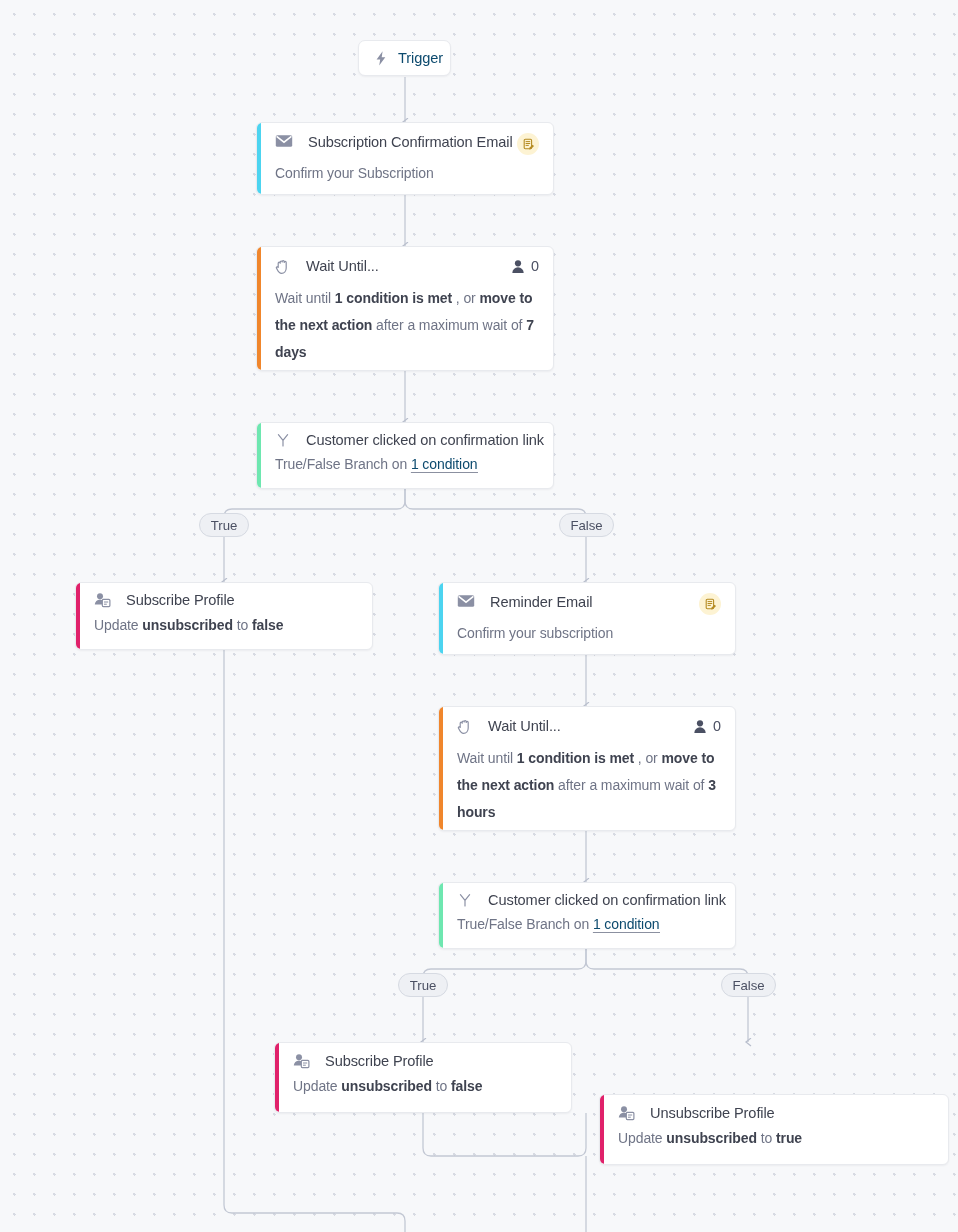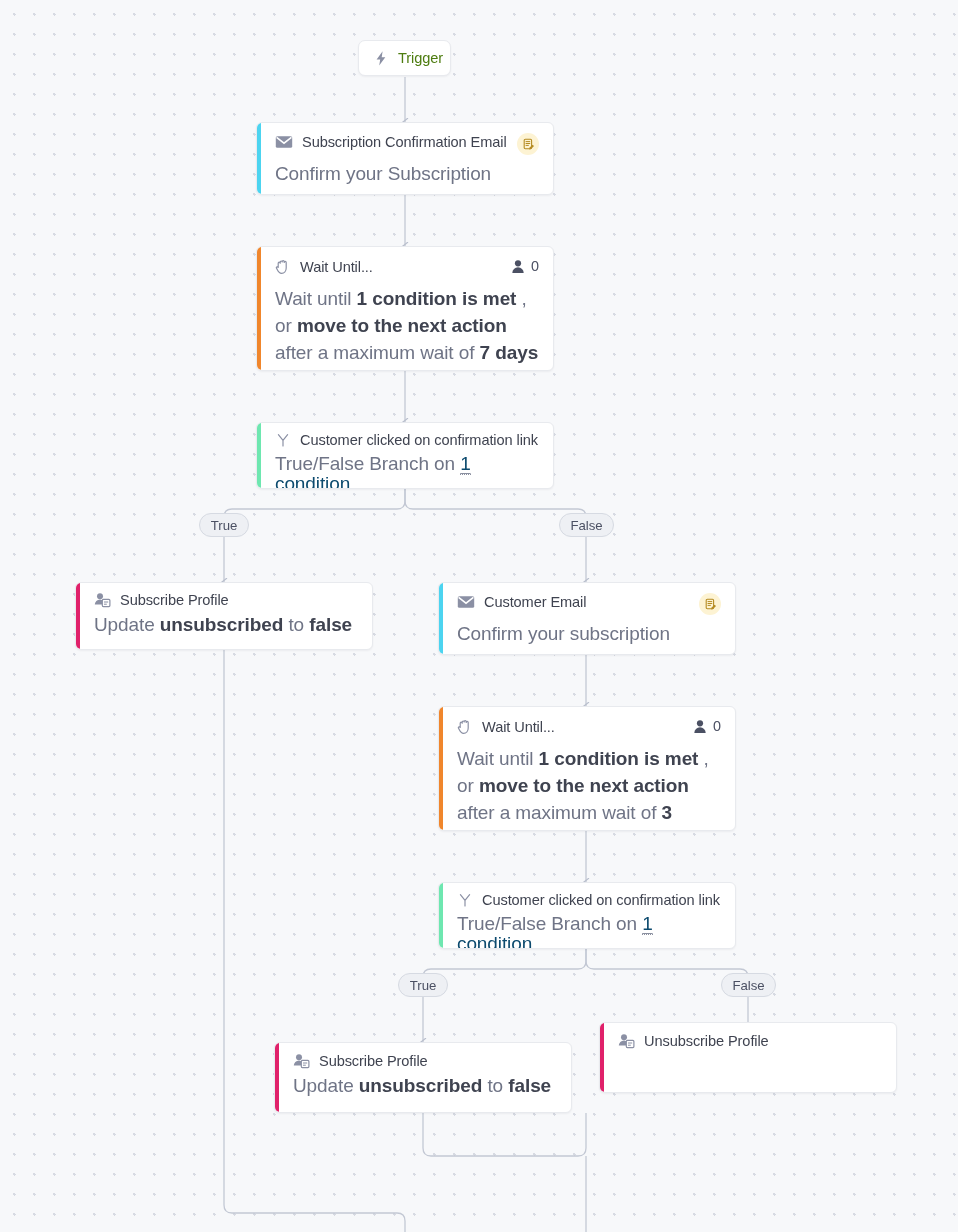--- a/index.html
+++ b/index.html
@@ -47,33 +47,33 @@
     left: 0;
     top: 0;
     bottom: 0;
     width: 4px;
   }
   .node-inner {
     padding: 11px 14px 12px 18px;
   }
   .node-head {
     display: flex;
-    align-items: center;
-    gap: 9px;
+    align-items: flex-start;
+    gap: 15px;
     position: relative;
   }
   .node-title {
     font-size: 14.6px;
     color: #3f4350;
     letter-spacing: -0.1px;
     white-space: nowrap;
   }
   .node-sub {
     margin-top: 10px;
-    font-size: 19px;
+    font-size: 14px;
     color: #6f7486;
     line-height: 27px;
     letter-spacing: -0.1px;
   }
   .node-sub b {
     color: #3f4350;
     font-weight: bold;
   }
   .dotted-link {
     color: #0c4a6e;
@@ -122,21 +122,21 @@
   }
   #node-trigger .trig-inner {
     height: 100%;
     display: flex;
     align-items: center;
     gap: 9px;
     padding-left: 14px;
   }
   #node-trigger .node-title {
     font-size: 14.6px;
-    color: #4d7c0f;
+    color: #0c4a6e;
   }
   
   .pill {
     position: absolute;
     height: 24px;
     padding: 0 13px;
     border-radius: 12px;
     background: #eef0f4;
     border: 1px solid #d6dae2;
     display: flex;
@@ -296,21 +296,21 @@
 <div class="node" style="left:438px; top:582px; width:298px; height:73px;">
   <div class="accent" style="background:#4cd4f0"></div>
   <div class="node-inner">
     <div class="node-head">
       <span class="icon">
         <svg width="18" height="14" viewBox="0 0 18 14">
           <rect x="0.8" y="1.2" width="16.4" height="11.6" rx="1.6" fill="#8b90a4"></rect>
           <path d="M1.6 2.4 L9 8.2 L16.4 2.4" fill="none" stroke="#ffffff" stroke-width="1.5"></path>
         </svg>
       </span>
-      <span class="node-title">Customer Email</span>
+      <span class="node-title">Reminder Email</span>
       <span class="badge-doc">
         <svg width="13" height="13" viewBox="0 0 13 13">
           <rect x="2.2" y="1.3" width="7.4" height="9.4" rx="1.1" fill="none" stroke="#b58b22" stroke-width="1.1"></rect>
           <path d="M4 3.6 H7.8 M4 5.5 H7.8 M4 7.4 H6.4" stroke="#b58b22" stroke-width="1" stroke-linecap="round"></path>
           <path d="M7.6 9.6 L10.6 6.7 L12 8.1 L9.1 11 L7.2 11.4 Z" fill="#b58b22"></path>
         </svg>
       </span>
     </div>
     <div class="node-sub">Confirm your subscription</div>
   </div>
@@ -379,28 +379,31 @@
         </svg>
       </span>
       <span class="node-title">Subscribe Profile</span>
     </div>
     <div class="node-sub" style="margin-top:7px; line-height:20px">
       <span>Update </span><b>unsubscribed</b><span> to </span><b>false</b>
     </div>
   </div>
 </div>
 
-<div class="node" style="left:599px; top:1022px; width:298px; height:71px;">
+<div class="node" style="left:599px; top:1094px; width:350px; height:71px;">
   <div class="accent" style="background:#e0216a"></div>
   <div class="node-inner" style="padding-top:10px">
     <div class="node-head">
       <span class="icon">
         <svg width="17" height="16" viewBox="0 0 17 16">
           <circle cx="6" cy="4.3" r="3" fill="#8b90a4"></circle>
           <path d="M0.8 12.6 a5.2 5.2 0 0 1 10.4 0 Z" fill="#8b90a4"></path>
           <rect x="8.3" y="7.4" width="7.6" height="7.2" rx="1" fill="#ffffff" stroke="#8b90a4" stroke-width="1.2"></rect>
           <path d="M10 10 H14.2 M10 12.2 H12.8" stroke="#8b90a4" stroke-width="1"></path>
         </svg>
       </span>
       <span class="node-title">Unsubscribe Profile</span>
     </div>
+    <div class="node-sub" style="margin-top:7px; line-height:20px">
+      <span>Update </span><b>unsubscribed</b><span> to </span><b>true</b>
+    </div>
   </div>
 </div>
 
 </body></html>

